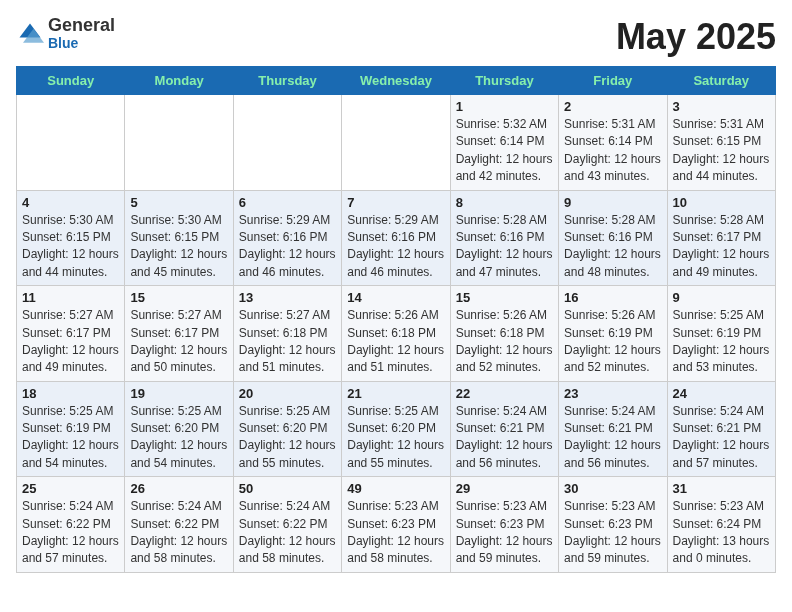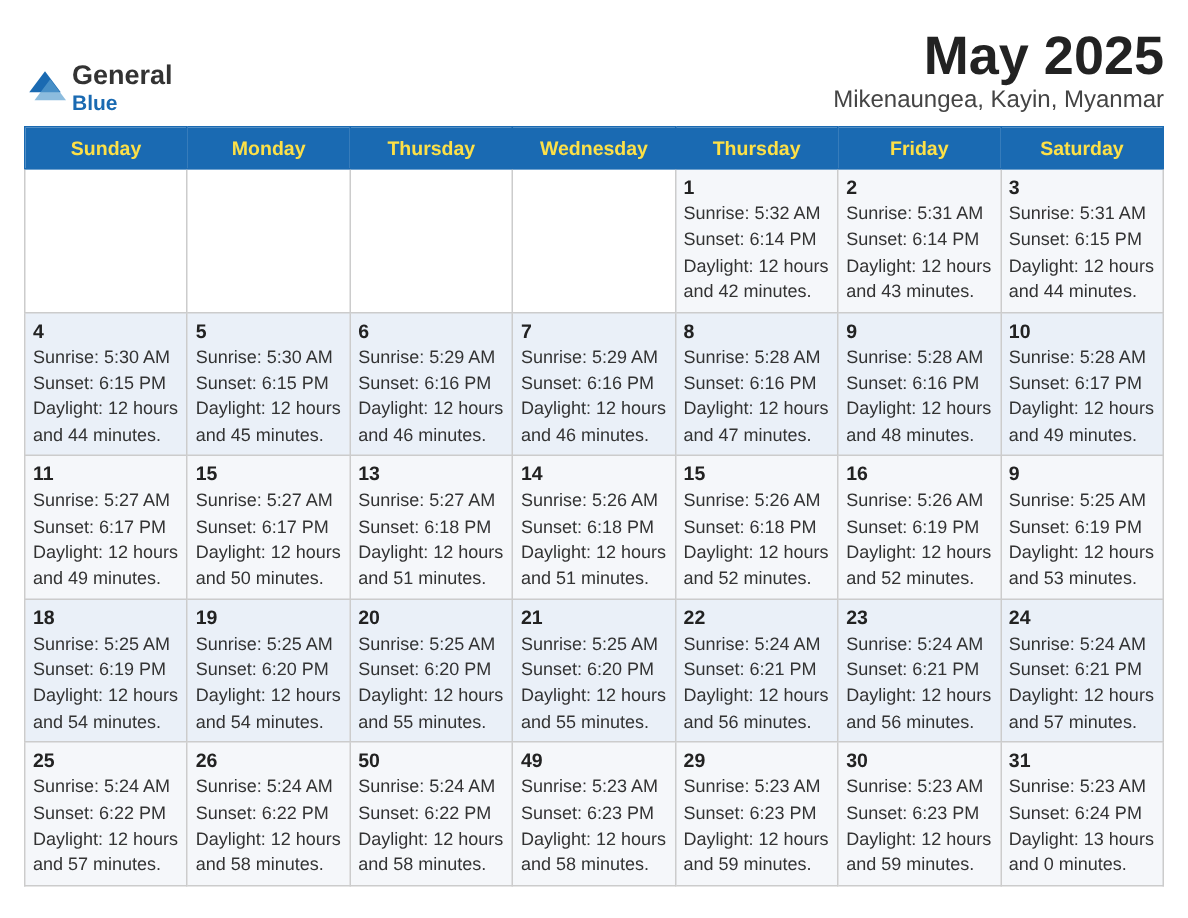--- a/index.html
+++ b/index.html
@@ -6,21 +6,21 @@
     body {
       font-family: Arial, sans-serif;
       background: #fff;
       width: 792px;
       min-height: 612px;
       padding: 16px;
     }
     .header {
       display: flex;
       justify-content: space-between;
-      align-items: flex-end;
+      align-items: flex-start;
       margin-bottom: 8px;
     }
     .logo {
       display: flex;
       align-items: center;
     }
     .logo-text {
       display: flex;
       flex-direction: column;
       line-height: 1.1;
@@ -52,21 +52,21 @@
       font-size: 16px;
       color: #444;
     }
     table {
       width: 100%;
       border-collapse: collapse;
       font-size: 11px;
     }
     thead tr th {
       background-color: #1a6ab2;
-      color: #fde047;
+      color: #86efac;
       text-align: center;
       padding: 6px 16px;
       font-size: 13px;
       font-weight: bold;
       border: 1px solid #1a6ab2;
     }
     tbody tr td {
       border: 1px solid #ccc;
       vertical-align: top;
       padding: 4px 5px;
@@ -105,21 +105,20 @@
       <polygon points="16,4 28,20 4,20" fill="#1a6ab2"></polygon>
       <polygon points="20,10 32,26 8,26" fill="#5ba0d0" opacity="0.7"></polygon>
     </svg>
     <div class="logo-text">
       <span class="logo-general">General</span>
       <span class="logo-blue">Blue</span>
     </div>
   </div>
   <div class="title-block">
     <div class="calendar-title">May 2025</div>
-    <div class="calendar-subtitle">Mikenaungea, Kayin, Myanmar</div>
   </div>
 </div>
 
 <table>
   <thead>
     <tr>
     <th>Sunday</th>
         <th>Monday</th>
         <th>Thursday</th>
         <th>Wednesday</th>

